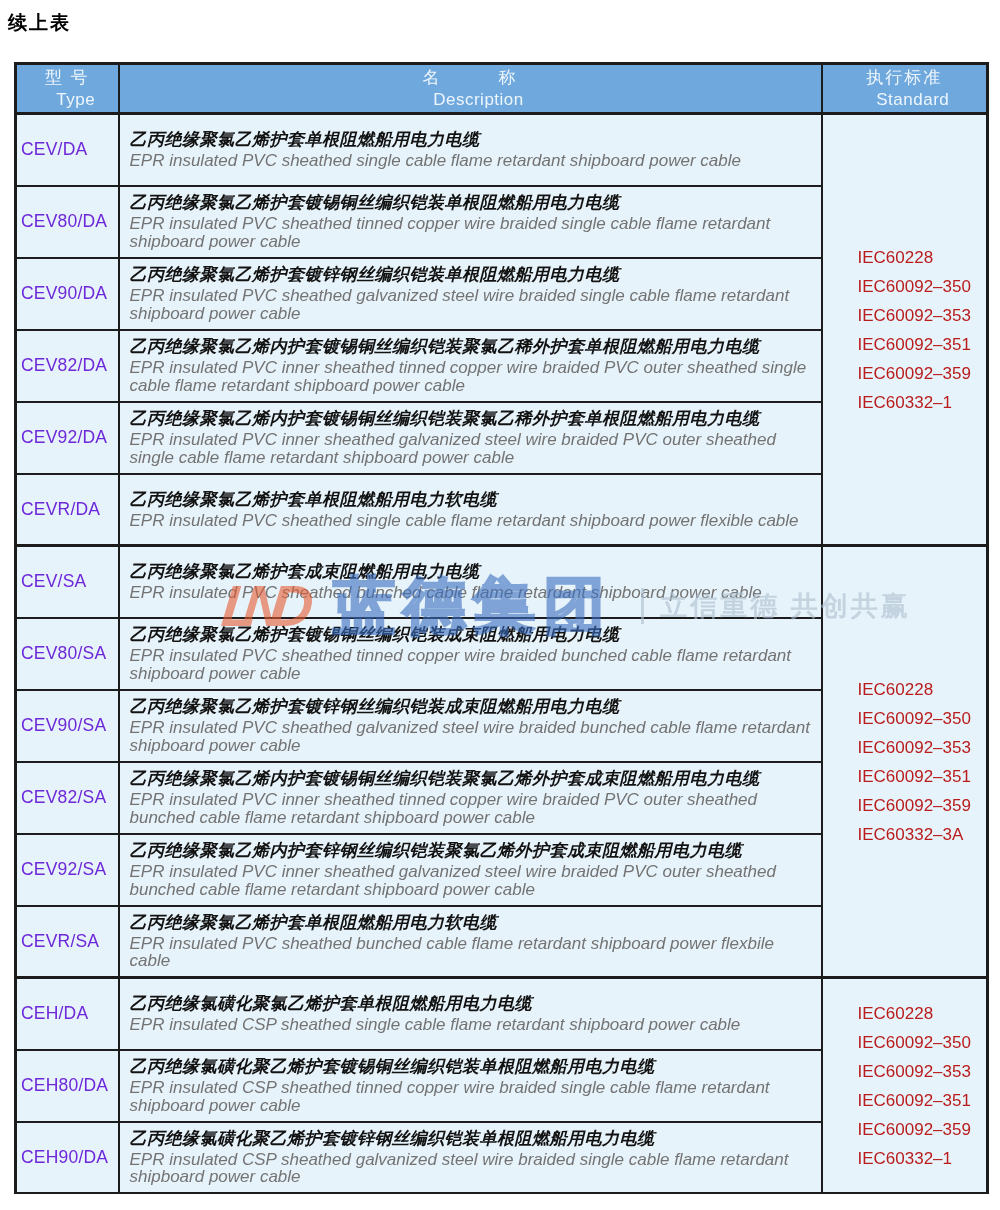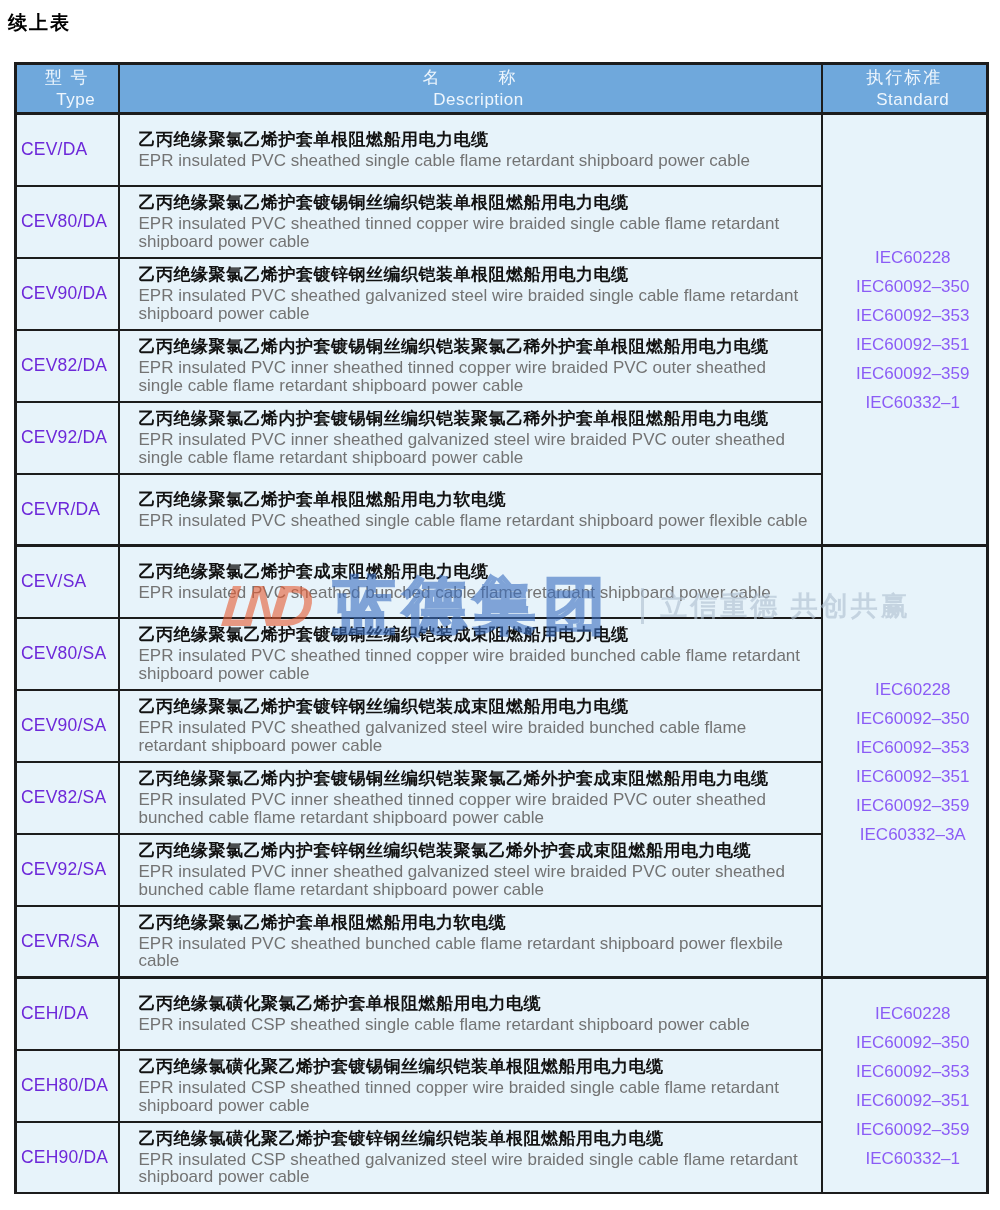--- a/index.html
+++ b/index.html
@@ -31,25 +31,25 @@
     height:48px;border:2px solid var(--border);border-bottom:3px solid var(--border);
     vertical-align:middle;text-align:center;padding:2px 0;}
   thead .h-zh{font-size:17px;letter-spacing:2px;line-height:22px;}
   thead .h-en{font-size:17px;letter-spacing:0.5px;line-height:21px;padding-left:17px;}
 
   tbody td{background:var(--cell-bg);border:2px solid var(--border);
     vertical-align:middle;height:72px;}
   tbody tr.group-start td{border-top:3px solid var(--border);}
 
   td.type-cell{font-size:17.5px;padding-left:4px;letter-spacing:0.2px;color:#6d28d9;}
-  td.desc-cell{padding:5px 6px 5px 19px;}
+  td.desc-cell{padding:5px 6px 5px 10px;font-style:italic;}
   .desc-cell .zh{font-size:17px;font-weight:bold;letter-spacing:0.5px;
     line-height:20px;margin-bottom:2px;color:#121212;white-space:nowrap;}
   .desc-cell .en{font-size:17px;line-height:17.5px;color:#737373;}
-  td.std-cell{padding-left:17px;font-size:17px;color:#8b5cf6;text-align:center;}
+  td.std-cell{padding-left:35px;font-size:17px;color:#b91c1c;}
   .std-line{line-height:29px;white-space:nowrap;}
 
   .watermark{position:absolute;left:222px;top:572px;height:68px;display:flex;
     align-items:center;pointer-events:none;z-index:3;opacity:0.6;}
   .wm-logo{font-size:58px;font-weight:bold;font-style:italic;
     color:var(--watermark-orange);letter-spacing:-14px;transform:skewX(-6deg);
     line-height:1;padding-right:22px;}
   .wm-brand{font-size:62px;font-weight:bold;line-height:1;letter-spacing:8px;
     color:rgba(120,170,220,0.25);
     margin-left:12px;

